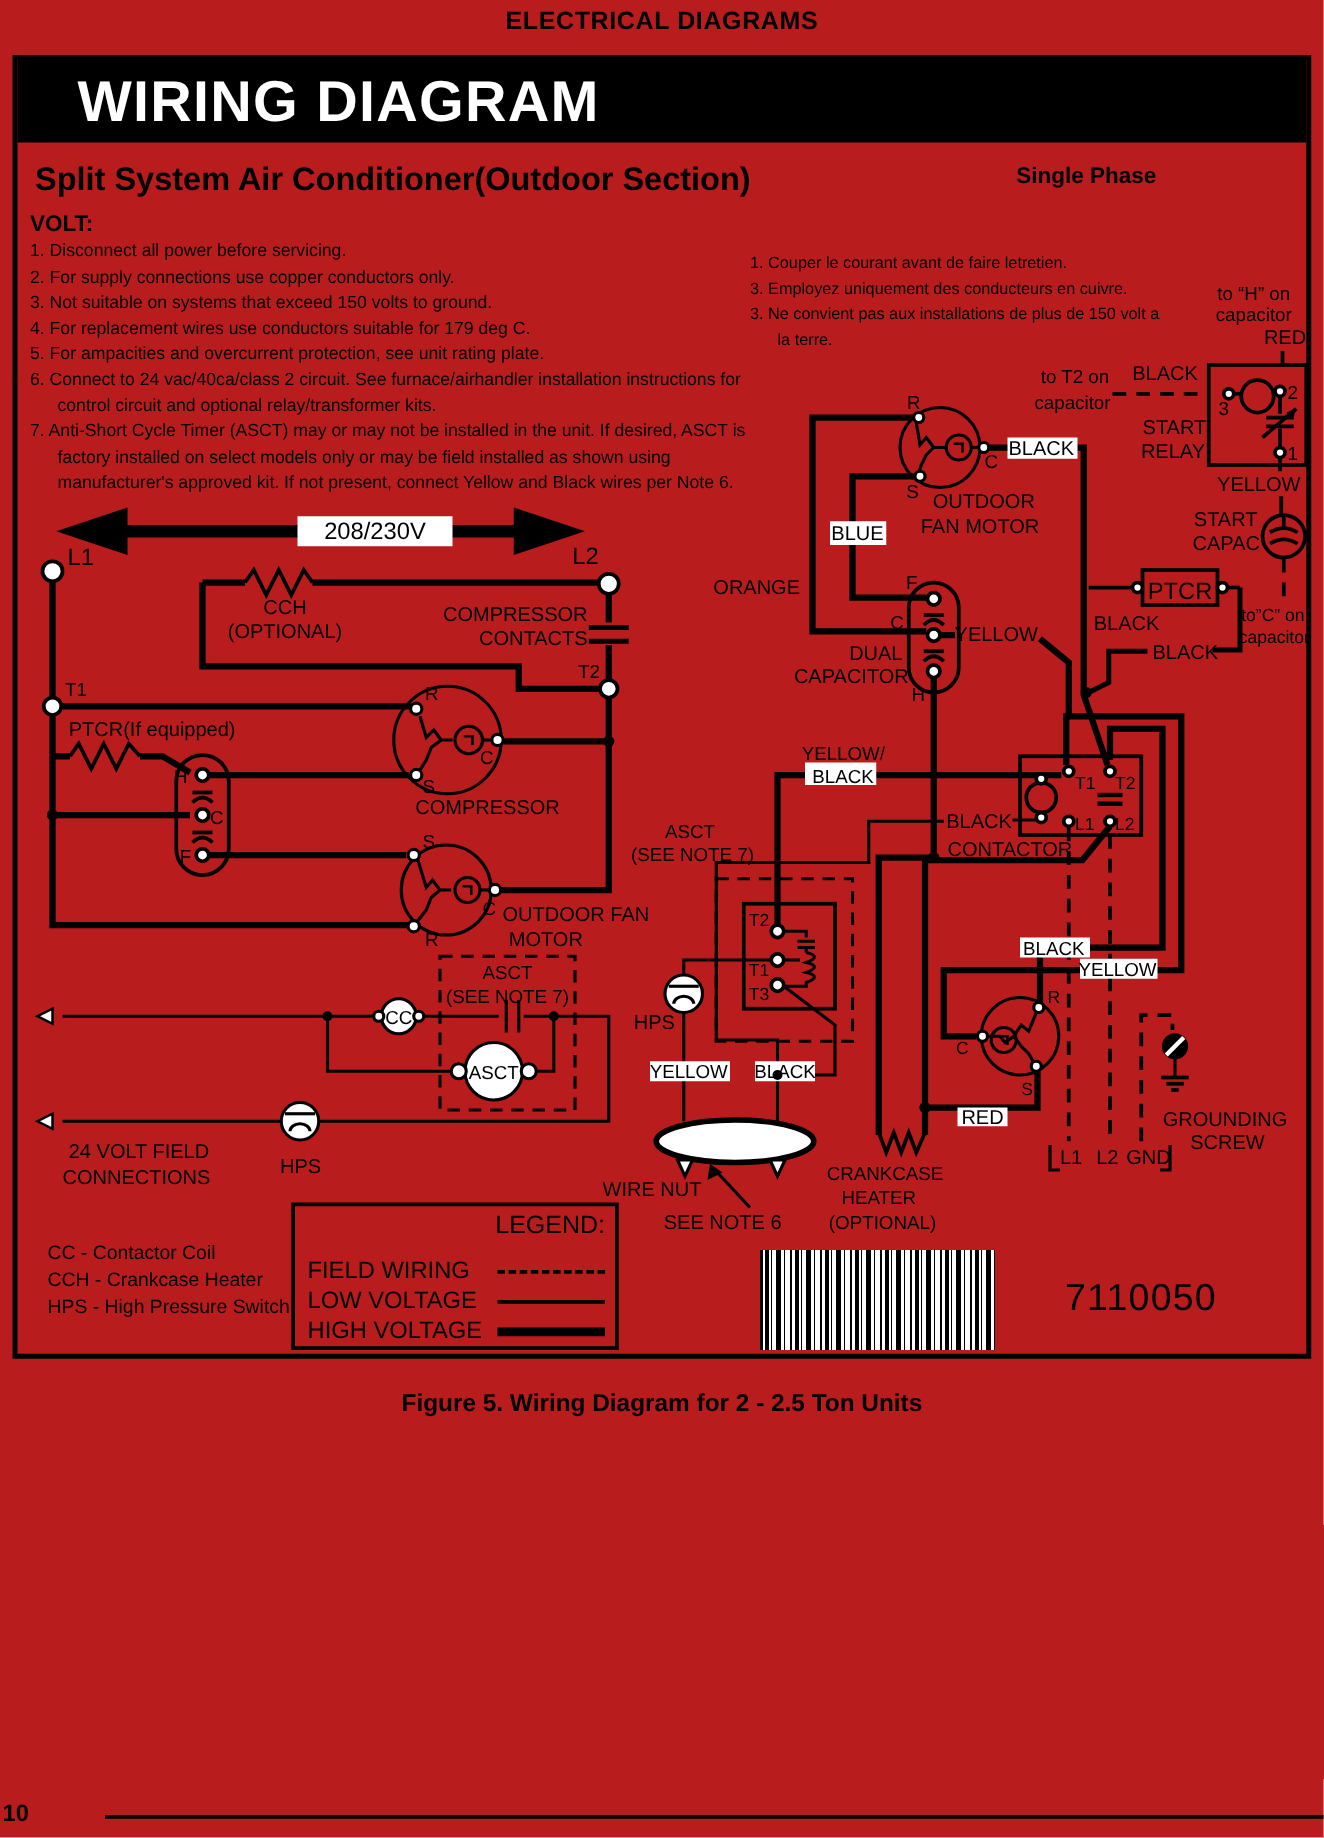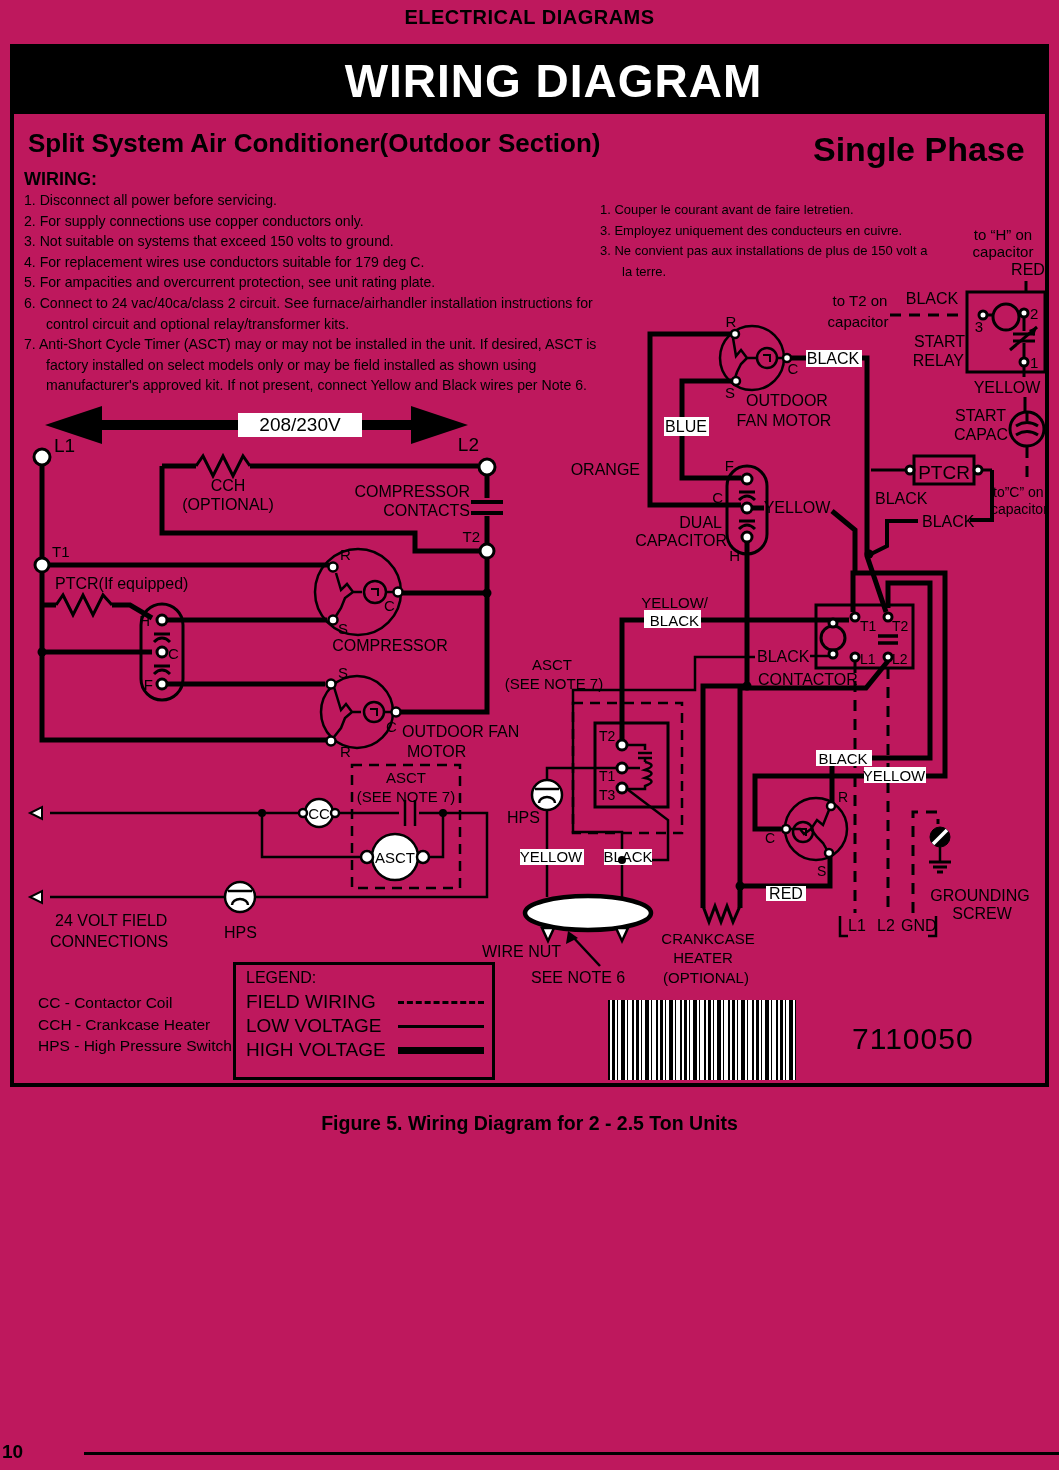--- a/index.html
+++ b/index.html
@@ -1,30 +1,30 @@
 <!DOCTYPE html>
 <html><head>
 <meta charset="utf-8">
 <style>
   html,body{margin:0;padding:0;background:#fff;}
   body{font-family:"Liberation Sans","DejaVu Sans",sans-serif;color:#000;}
-  #page{position:relative;width:1059px;height:1470px;background:#be185d;overflow:hidden;}
+  #page{position:relative;width:1059px;height:1470px;background:#b91c1c;overflow:hidden;}
   .abs{position:absolute;}
   #doc-header{left:0;top:6px;width:1059px;text-align:center;font-size:20px;font-weight:bold;letter-spacing:.5px;}
   #main-box{left:10px;top:44px;width:1031px;height:1035px;border:4px solid #000;}
   #title-bar{left:14px;top:48px;width:1031px;height:66px;background:#000;color:#fff;
-             font-size:46px;font-weight:bold;line-height:66px;padding-left:48px;box-sizing:border-box;letter-spacing:1px;text-align:center;}
+             font-size:46px;font-weight:bold;line-height:66px;padding-left:48px;box-sizing:border-box;letter-spacing:1px;}
   #subtitle-left{left:28px;top:128px;font-size:26px;font-weight:bold;}
-  #subtitle-right{left:813px;top:130px;font-size:34px;font-weight:bold;}
+  #subtitle-right{left:813px;top:130px;font-size:18px;font-weight:bold;}
   #notes-heading{left:24px;top:169px;font-size:18px;font-weight:bold;}
   #notes-en{left:24px;top:190px;width:600px;font-size:14.1px;line-height:20.6px;}
   #notes-fr{left:600px;top:200px;width:334px;font-size:13px;line-height:20.6px;}
   .note-line{text-indent:-22px;padding-left:22px;}
   #legend-box{left:233px;top:962px;width:238px;height:108px;border:3px solid #000;padding:4px 8px 0 10px;box-sizing:content-box;}
-  #legend-title{text-align:left;font-size:16px;margin-bottom:3px;}
+  #legend-title{text-align:right;font-size:20px;margin-bottom:13px;}
   .legend-row{display:flex;align-items:center;justify-content:space-between;font-size:19px;height:24px;}
   .legend-sample{width:86px;height:0;}
   .ls-dashed{border-top:3px dashed #000;}
   .ls-thin{border-top:3px solid #000;}
   .ls-thick{border-top:7px solid #000;}
   #abbrevs{left:38px;top:992px;font-size:15.5px;line-height:21.5px;}
   #barcode{left:608px;top:1000px;width:188px;height:80px;
     background:repeating-linear-gradient(90deg,#000 0 2px,#fff 2px 4px,#000 4px 7px,#fff 7px 9px,#000 9px 10px,#fff 10px 13px,#000 13px 17px,#fff 17px 19px,#000 19px 20px,#fff 20px 24px);}
   #part-number{left:852px;top:1022px;font-size:30px;font-weight:normal;letter-spacing:1px;}
   #figure-caption{left:0;top:1112px;width:1059px;text-align:center;font-size:19.5px;font-weight:bold;}
@@ -35,21 +35,21 @@
 </head>
 <body>
 
 <div id="page">
 
   <div class="abs" id="doc-header">ELECTRICAL DIAGRAMS</div>
   <div class="abs" id="main-box"></div>
   <div class="abs" id="title-bar">WIRING DIAGRAM</div>
   <div class="abs" id="subtitle-left">Split System Air Conditioner(Outdoor Section)</div>
   <div class="abs" id="subtitle-right">Single Phase</div>
-  <div class="abs" id="notes-heading">WIRING:</div>
+  <div class="abs" id="notes-heading">VOLT:</div>
   <div class="abs" id="notes-en">
       <div class="note-line">1. Disconnect all power before servicing.</div>
       <div class="note-line">2. For supply connections use copper conductors only.</div>
       <div class="note-line">3. Not suitable on systems that exceed 150 volts to ground.</div>
       <div class="note-line">4. For replacement wires use conductors suitable for 179 deg C.</div>
       <div class="note-line">5. For ampacities and overcurrent protection, see unit rating plate.</div>
       <div class="note-line">6. Connect to 24 vac/40ca/class 2 circuit. See furnace/airhandler installation instructions for control circuit and optional relay/transformer kits.</div>
       <div class="note-line">7. Anti-Short Cycle Timer (ASCT) may or may not be installed in the unit. If desired, ASCT is factory installed on select models only or may be field installed as shown using manufacturer's approved kit. If not present, connect Yellow and Black wires per Note 6.</div>
     </div>
   <div class="abs" id="notes-fr">

